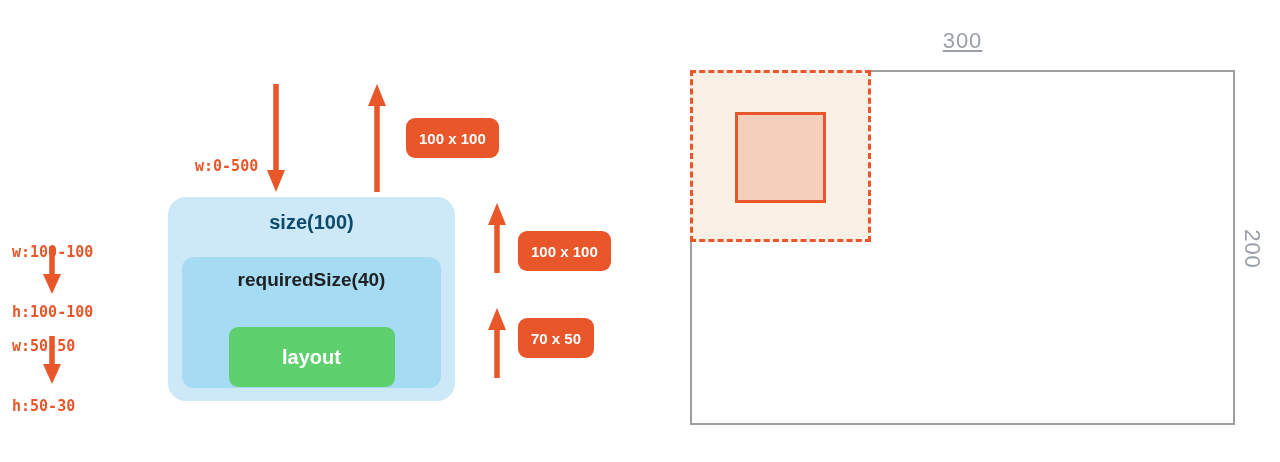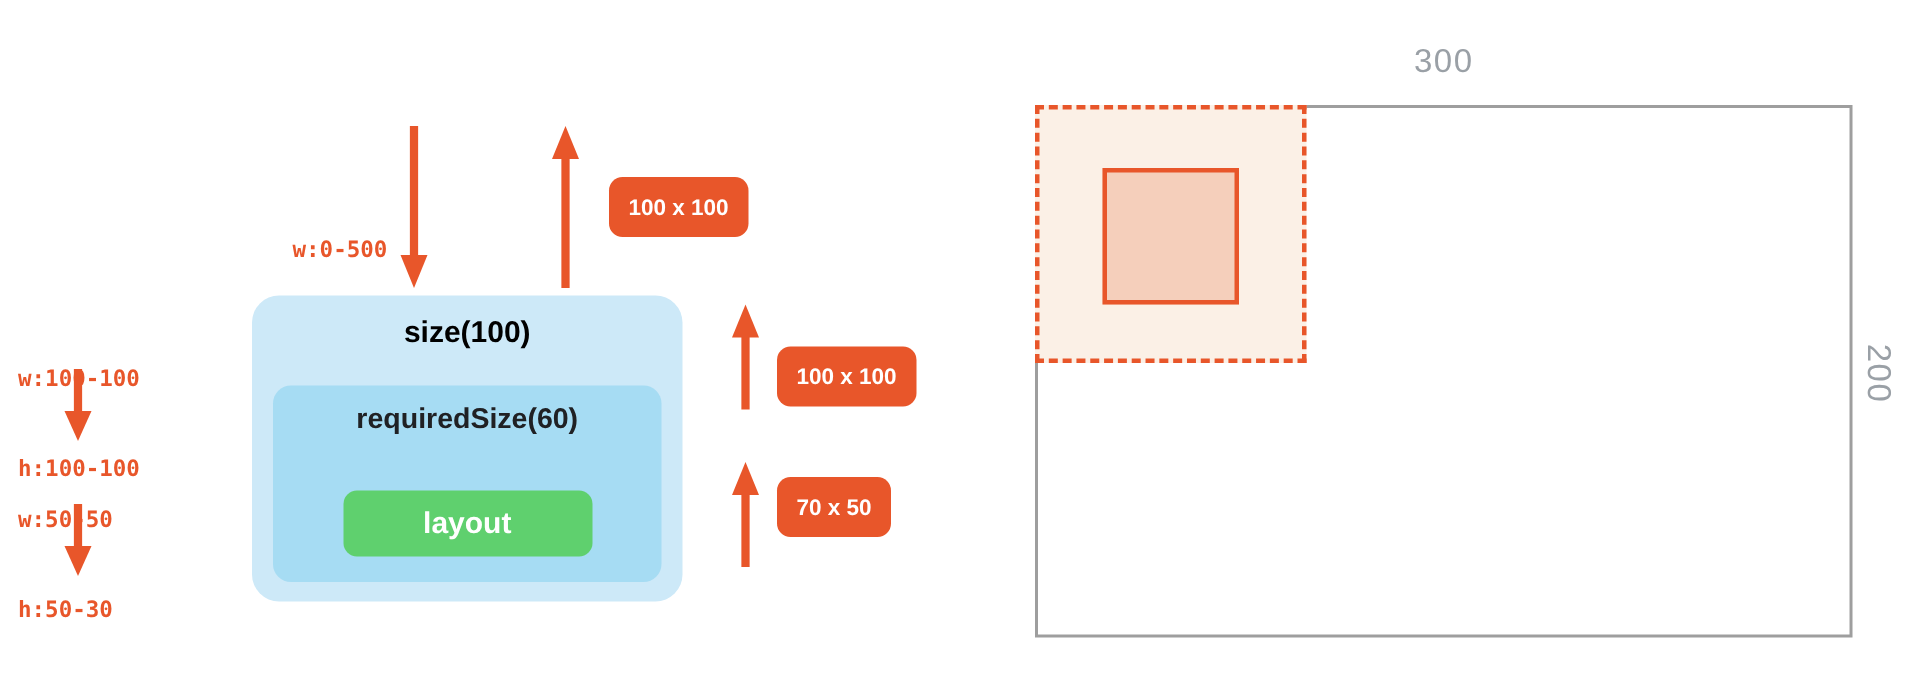--- a/index.html
+++ b/index.html
@@ -8,33 +8,33 @@
     font-family:"Liberation Sans",sans-serif;overflow:hidden;
   }
   .abs{position:absolute;}
   
   .outer-box{
     left:168px;top:197px;width:287px;height:204px;
     background:var(--box-blue-outer);border-radius:18px;box-sizing:border-box;
   }
   .outer-box-title{
     position:absolute;left:0;right:0;top:14px;text-align:center;
-    font-size:20px;font-weight:700;color:#000000;
+    font-size:20px;font-weight:700;color:#0c4a6e;
   }
   .inner-box{
     position:absolute;left:14px;right:14px;top:60px;bottom:13px;
     background:var(--box-blue-inner);border-radius:12px;box-sizing:border-box;
   }
   .inner-box-title{
     position:absolute;left:0;right:0;top:12px;text-align:center;
     font-size:19px;font-weight:700;color:#202124;
   }
   .layout-box{
     position:absolute;left:50%;transform:translateX(-50%);top:70px;
-    width:166px;height:44px;background:var(--box-green);border-radius:9px;
+    width:166px;height:60px;background:var(--box-green);border-radius:9px;
     display:flex;align-items:center;justify-content:center;
     color:#ffffff;font-size:20px;font-weight:700;
   }
   .constraint-label{
     font-family:"DejaVu Sans Mono","Liberation Mono",monospace;
     font-weight:700;font-size:15px;line-height:20px;color:var(--accent-orange);
     white-space:pre;
   }
   .badge{
     background:var(--accent-orange);color:#ffffff;font-weight:700;
@@ -101,41 +101,41 @@
       <div>h:50-30</div>
     </div>
     <svg class="abs arrow" style="left:42px;top:336px;" width="20" height="50">
       <line x1="10" y1="0" x2="10" y2="30"></line>
       <polygon points="1,28 19,28 10,48"></polygon>
     </svg>
 
     <div class="abs outer-box">
       <div class="outer-box-title">size(100)</div>
       <div class="inner-box">
-        <div class="inner-box-title">requiredSize(60)</div>
+        <div class="inner-box-title">requiredSize(40)</div>
         <div class="layout-box">layout</div>
       </div>
     </div>
 
     <svg class="abs arrow" style="left:487px;top:203px;" width="20" height="70">
       <line x1="10" y1="70" x2="10" y2="20"></line>
       <polygon points="1,22 19,22 10,0"></polygon>
     </svg>
     <div class="abs badge" style="left:518px;top:231px;">100 x 100</div>
 
     <svg class="abs arrow" style="left:487px;top:308px;" width="20" height="70">
       <line x1="10" y1="70" x2="10" y2="20"></line>
       <polygon points="1,22 19,22 10,0"></polygon>
     </svg>
     <div class="abs badge" style="left:518px;top:318px;">70 x 50</div>
   </div>
 
   <div>
 
-    <div class="abs dim-label" style="left:690px;top:28px;width:545px;text-align:center;">300</div>
+    <div class="abs dim-label" style="left:690px;top:28px;width:545px;text-align:center;text-decoration:underline;">300</div>
 
     <div class="abs result-rect"></div>
 
     <div class="abs dim-label" style="left:1230px;top:236px;width:44px;text-align:center;transform:rotate(90deg);">200</div>
 
     <div class="abs dashed-box">
 
       <div class="content-square"></div>
     </div>
   </div>

